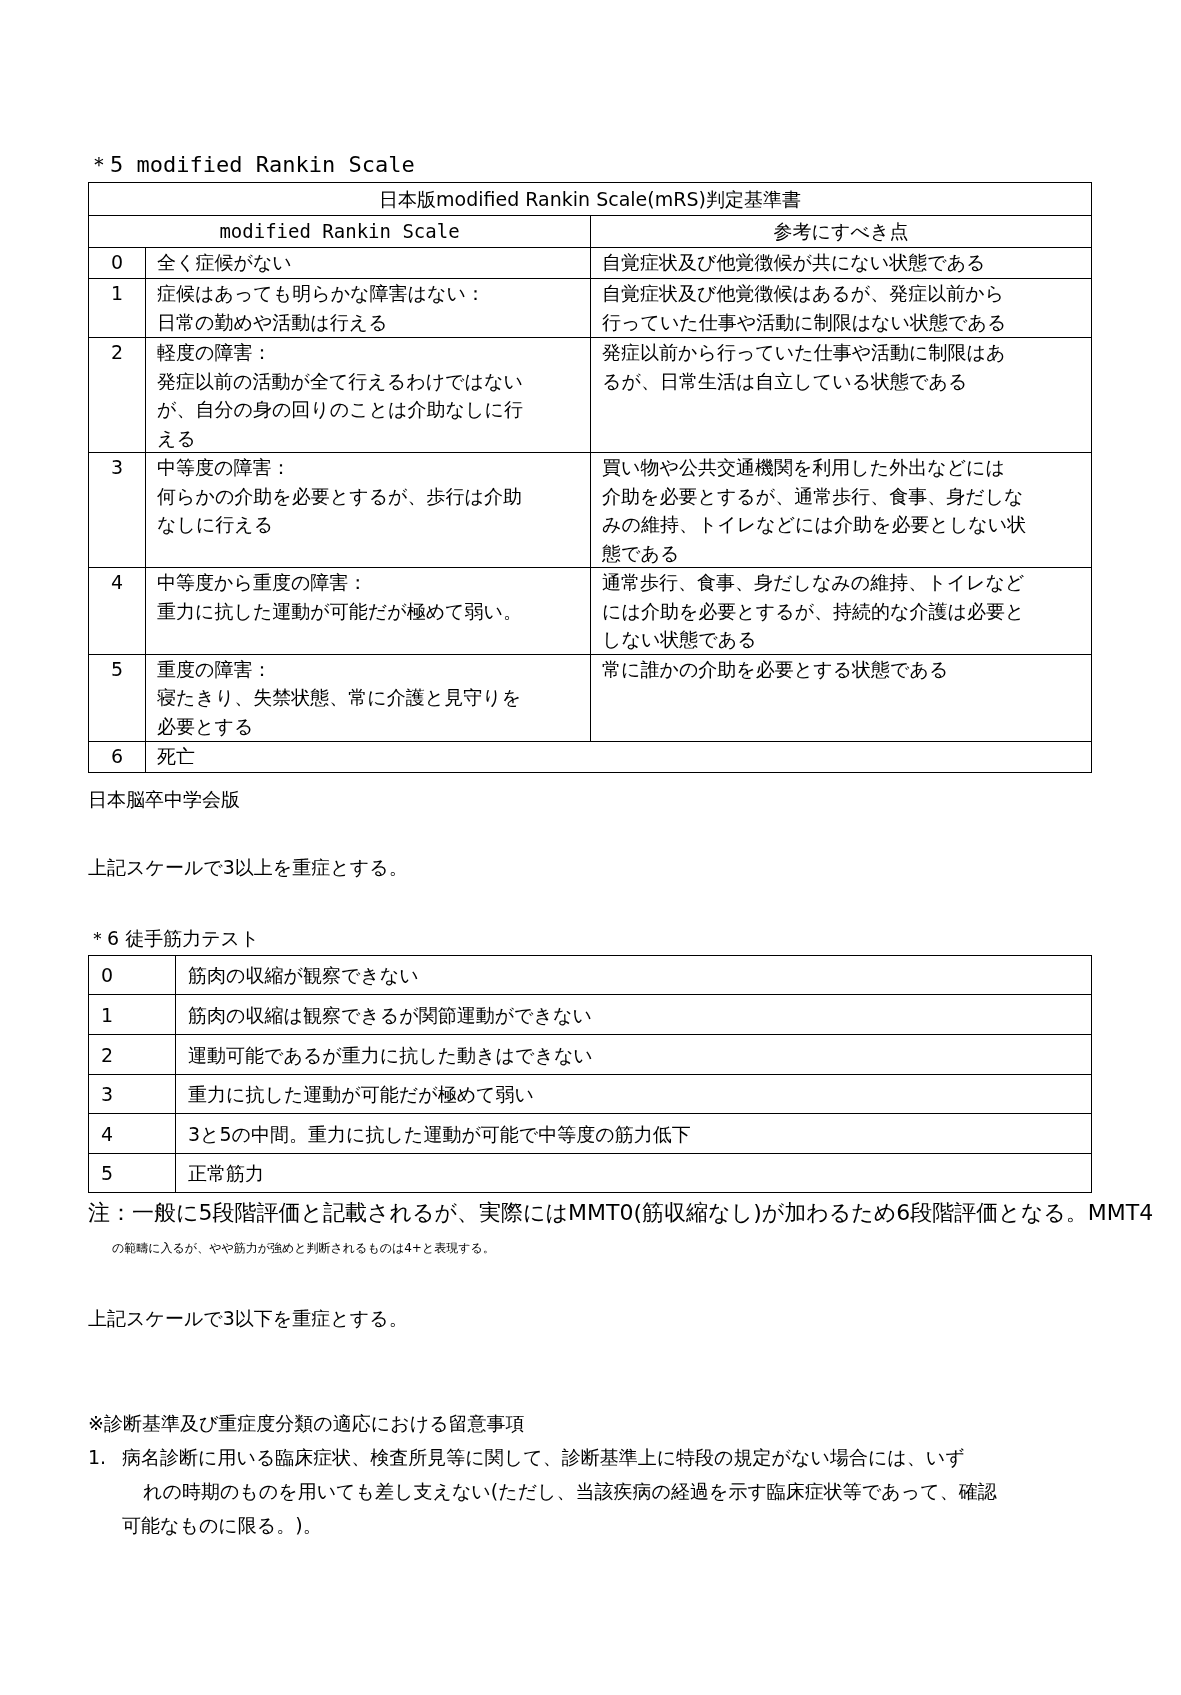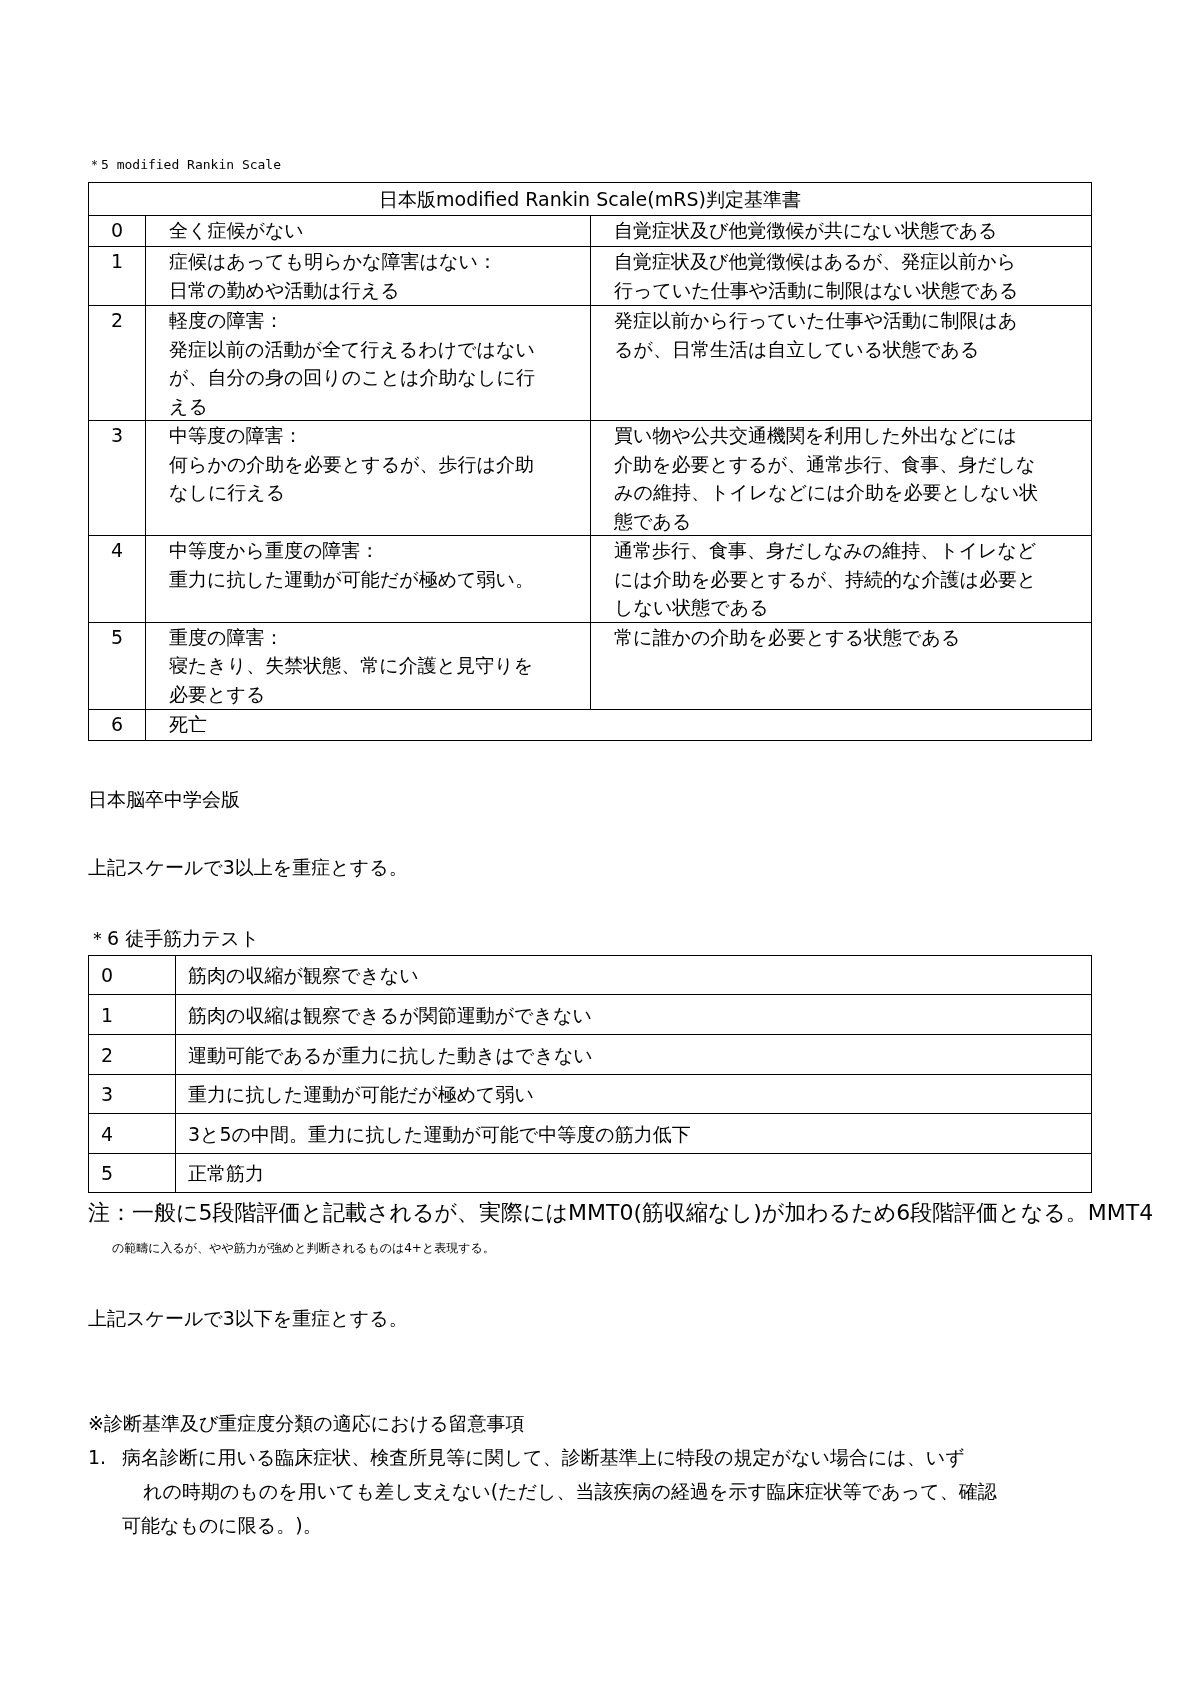--- a/index.html
+++ b/index.html
@@ -12,36 +12,40 @@
   table { border-collapse: collapse; position: absolute; table-layout: fixed; }
   td { border: 1.5px solid #000; vertical-align: top; padding: 0; font-size: 19px; line-height: 28.5px; }
   .mrs td.num { text-align: center; }
   .mrs td.txt { padding-left: 11px; padding-right: 4px; }
   .mrs td.hdr { text-align: center; line-height: 31px; }
   .mrs td.title { text-align: center; line-height: 32px; }
   .mmt td { vertical-align: middle; line-height: 38px; }
   .mmt td.num { padding-left: 12px; }
   .mmt td.txt { padding-left: 12px; }
   .mono { font-family: "DejaVu Sans Mono", "Liberation Mono", monospace; }
-  .cell-line { display: block; white-space: nowrap; margin-left: 12px; }
+  .cell-line { display: block; white-space: nowrap; }
 </style>
 </head>
 <body>
 
-<div class="line mono" style="left:88px; top:153px; font-size:13px;">＊5 modified Rankin Scale</div>
+<div class="line mono" style="left:88px; top:153px; font-size:22px;">＊5 modified Rankin Scale</div>
 
 <table class="mrs" style="left:88px; top:182px; width:1003px;">
   <colgroup>
       <col style="width:57px">
       <col style="width:445px">
       <col style="width:501px">
     </colgroup>
   <tbody>
       <tr>
     <td class="title" colspan="3">日本版modified Rankin Scale(mRS)判定基準書</td>
+  </tr>
+  <tr>
+    <td class="hdr mono" colspan="2">modified Rankin Scale</td>
+    <td class="hdr">参考にすべき点</td>
   </tr>
   <tr style="height:31px;">
     <td class="num">0</td>
     <td class="txt">
           <span class="cell-line">全く症候がない</span>
         </td>
     <td class="txt">
           <span class="cell-line">自覚症状及び他覚徴候が共にない状態である</span>
         </td>
   </tr>

